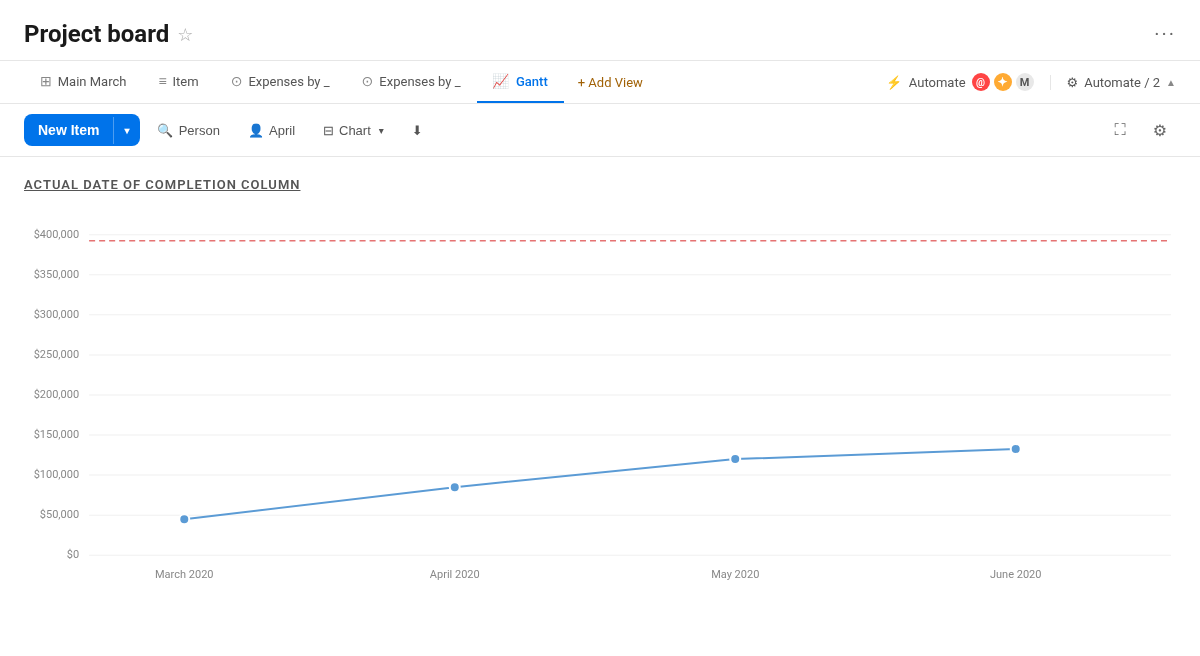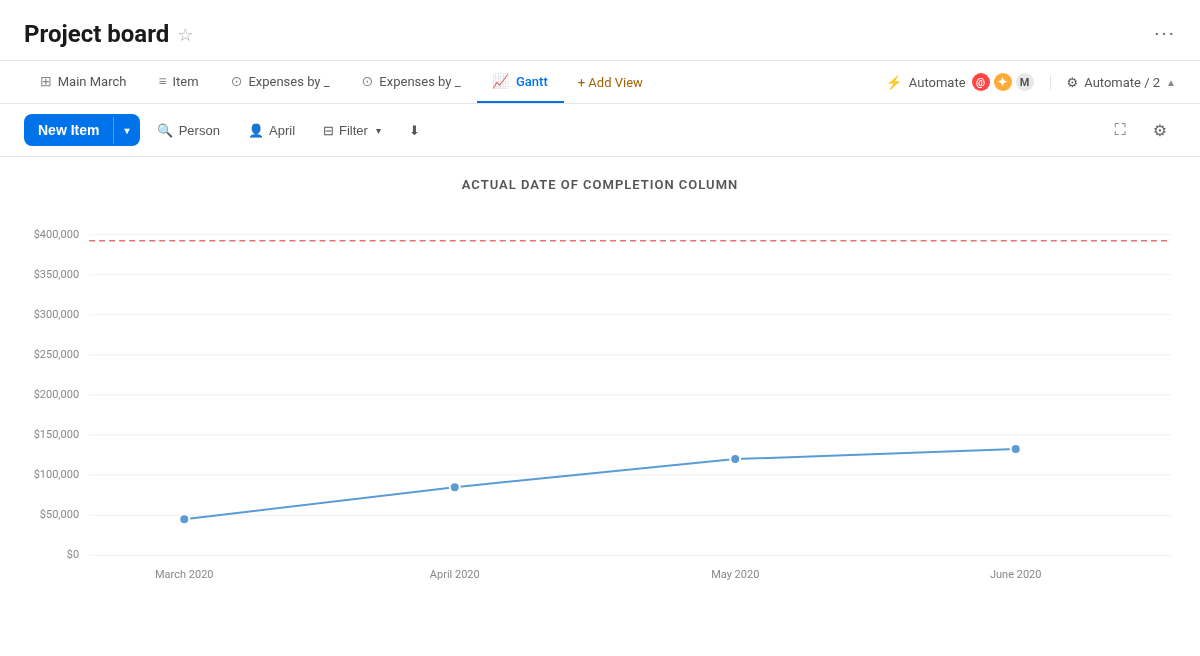--- a/index.html
+++ b/index.html
@@ -174,26 +174,27 @@
       display: flex; align-items: center; justify-content: center;
       border-radius: 4px;
     }
 
     .chart-area {
       padding: 20px 24px;
       position: relative;
       height: 460px;
     }
     .chart-title {
-      text-align: center;
+      text-align: left;
       font-size: 13px;
       font-weight: 600;
       color: #555;
       letter-spacing: 1px;
       margin-bottom: 16px;
+      text-decoration: underline;
     }
     .chart-container {
       position: relative;
       width: 100%;
       height: 400px;
       text-align: center;
     }
     svg.chart-svg {
       width: 100%;
       height: 100%;
@@ -300,21 +301,21 @@
       <span>Person</span>
     </button>
 
     <button class="toolbar-btn">
       <span>👤</span>
       <span>April</span>
     </button>
 
     <button class="filter-btn">
       <span>⊟</span>
-      <span>Filter</span>
+      <span>Chart</span>
       <span style="font-size:10px; margin-left:3px;">▾</span>
     </button>
 
     <button class="toolbar-btn">
       <span>⬇</span>
     </button>
   </div>
 
   <div class="toolbar-right">
     <button class="icon-btn">

